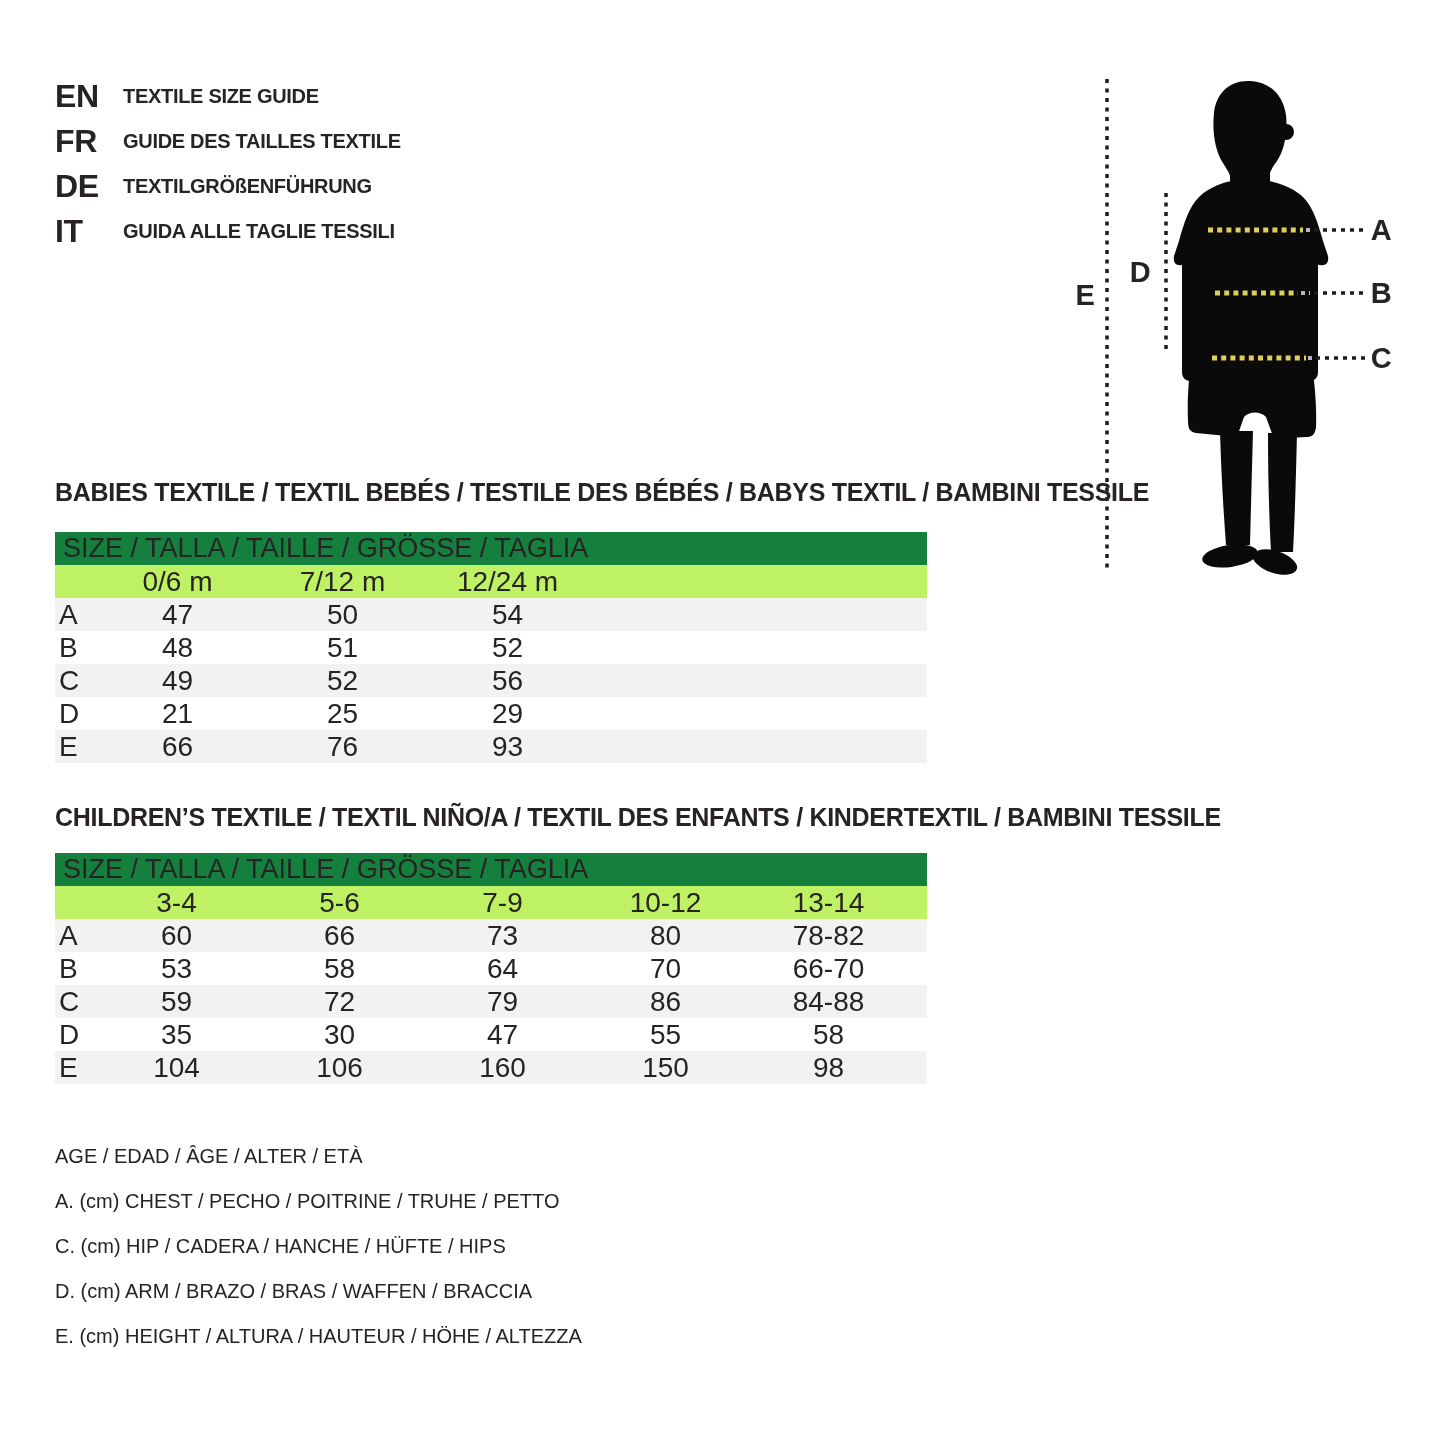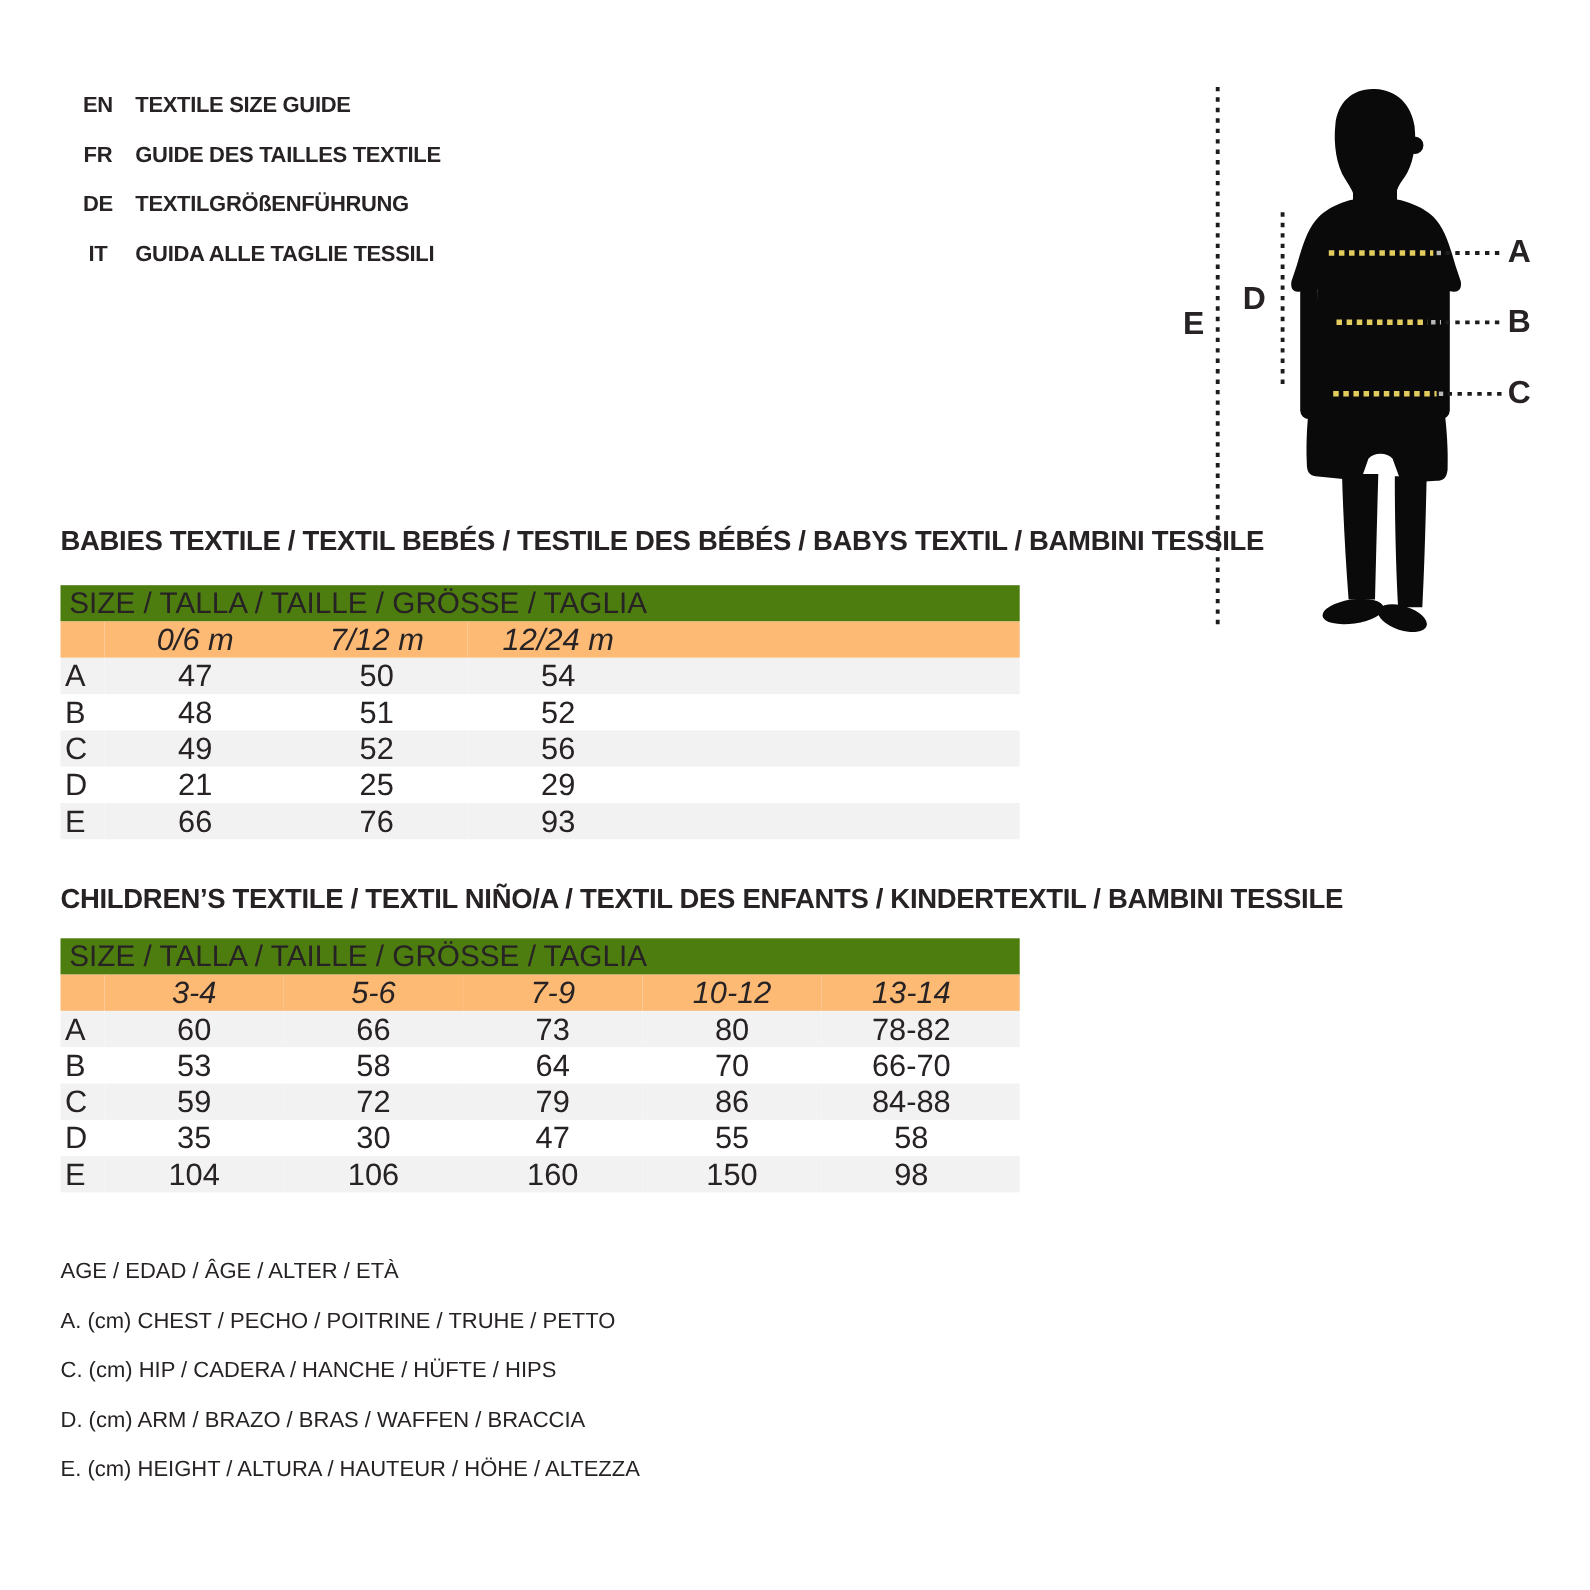--- a/index.html
+++ b/index.html
@@ -10,21 +10,21 @@
     background:#ffffff;
     font-family:"Liberation Sans","DejaVu Sans",sans-serif;
     font-stretch:condensed;
     color:#272325;
     overflow:hidden;
   }
 
   
   .lang-block { position:absolute; left:55px; top:74px; }
   .lang-row { display:flex; line-height:45px; }
-  .lang-code { width:68px; font-size:20px; font-weight:700; letter-spacing:-0.3px;text-align:center; }
+  .lang-code { width:68px; font-size:32px; font-weight:700; letter-spacing:-0.3px; }
   .lang-title { font-size:20px; font-weight:700; letter-spacing:-0.3px; white-space:nowrap; }
 
   
   .figure { position:absolute; left:1060px; top:60px; width:385px; height:530px; }
   .figure svg { position:absolute; left:0; top:0; }
   .marker {
     position:absolute; transform:translate(-50%,-50%);
     font-size:29px; font-weight:700; letter-spacing:-0.3px;
   }
   .marker-a { left:321px; top:170px; }
@@ -39,30 +39,30 @@
     font-size:25px; font-weight:700; letter-spacing:-0.3px; white-space:nowrap;
   }
   .babies-title { top:478px; }
   .children-title { top:803px; }
 
   
   .size-table-wrap { position:absolute; left:55px; width:872px; }
   .babies-table-wrap { top:532px; }
   .children-table-wrap { top:853px; }
   .size-bar {
-    height:33px; line-height:33px; background:#4d7c0f;
+    height:33px; line-height:33px; background:#15803d;
     font-size:27px; font-weight:400; padding-left:8px; white-space:nowrap;
   }
   table.size-table { width:872px; table-layout:fixed; border-collapse:collapse; }
   table.size-table th, table.size-table td {
     height:33px; line-height:33px; font-size:28px; font-weight:400;
     padding:0; text-align:center; white-space:nowrap;
   }
   table.size-table td.row-label { text-align:left; padding-left:4px; }
-  table.size-table thead th { background:#fdba74;font-style:italic; }
+  table.size-table thead th { background:#bef264; }
   table.size-table tbody tr:nth-child(odd) { background:#f2f2f2; }
 
   
   .legend { position:absolute; left:55px; top:1134px; }
   .legend-line { font-size:20px; font-weight:400; line-height:45px; white-space:nowrap; }
 </style>
 </head>
 <body>
 
 <div class="page">

